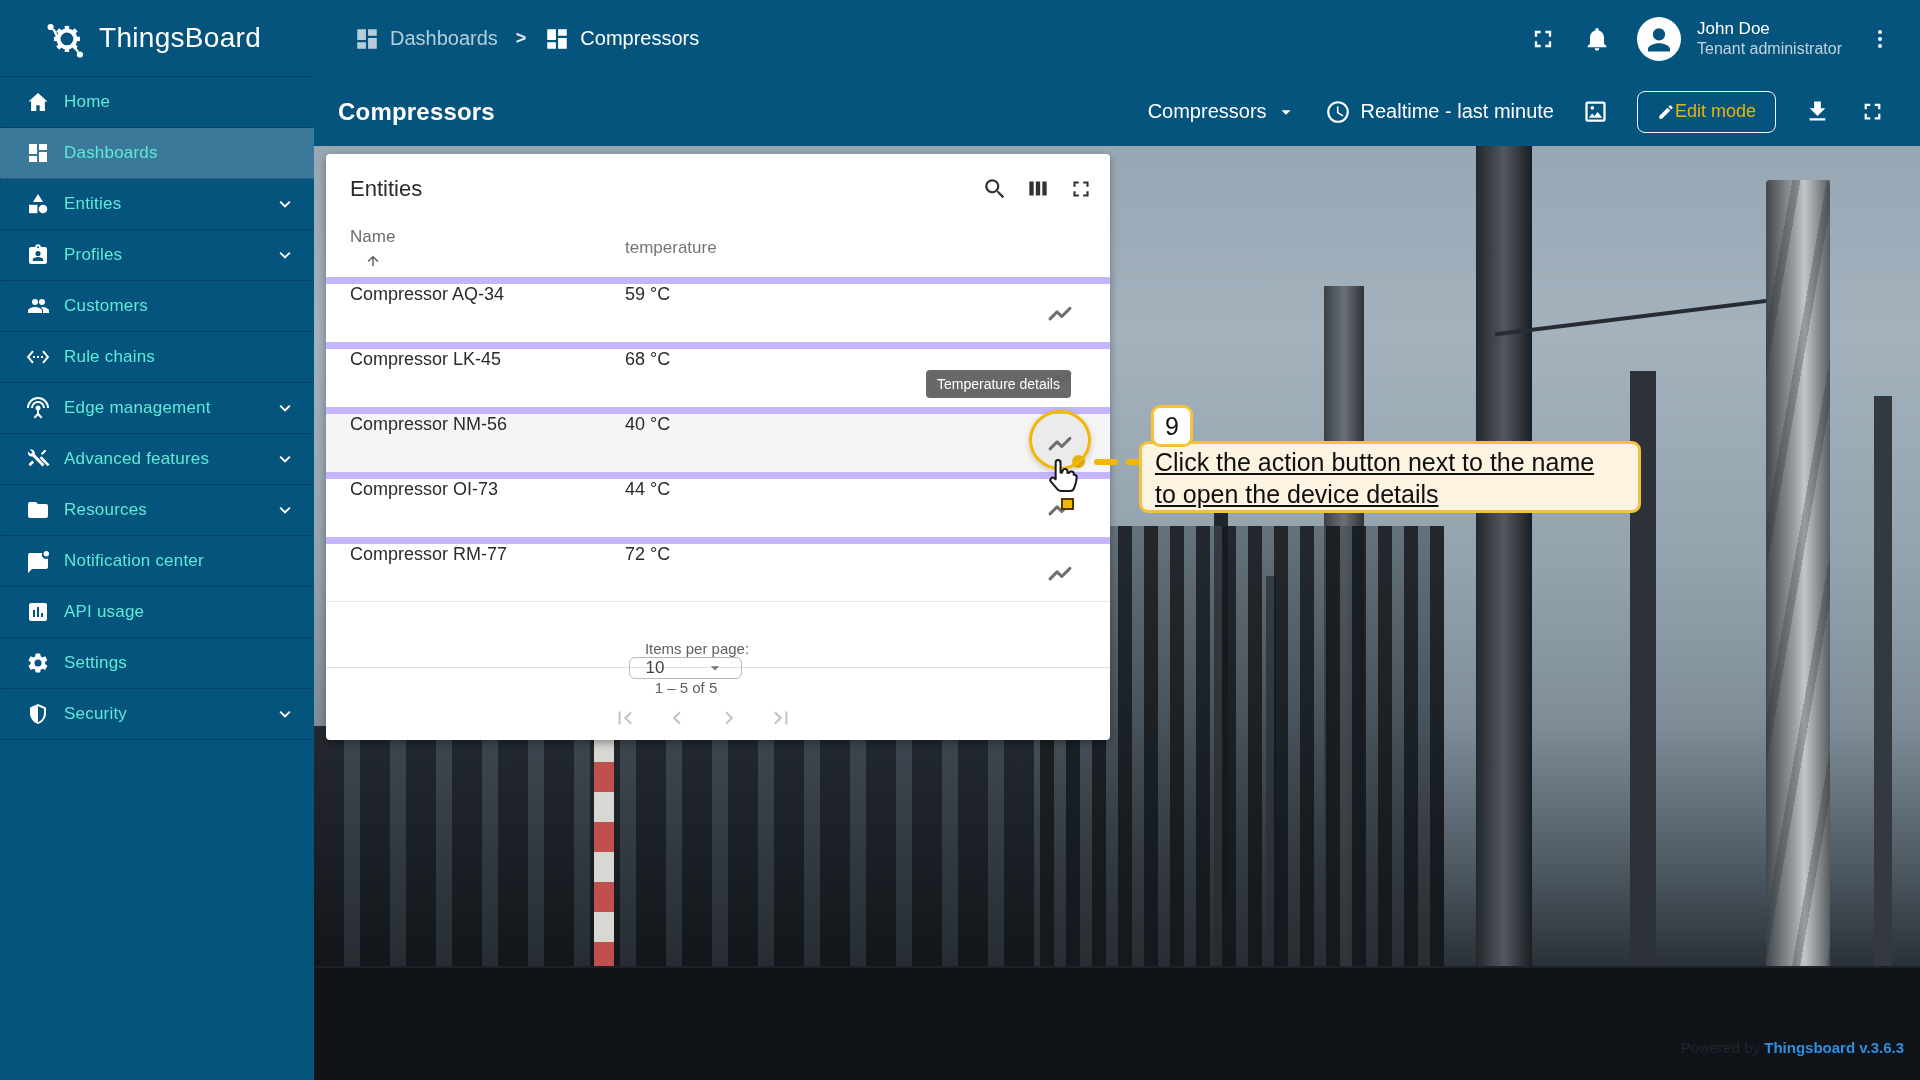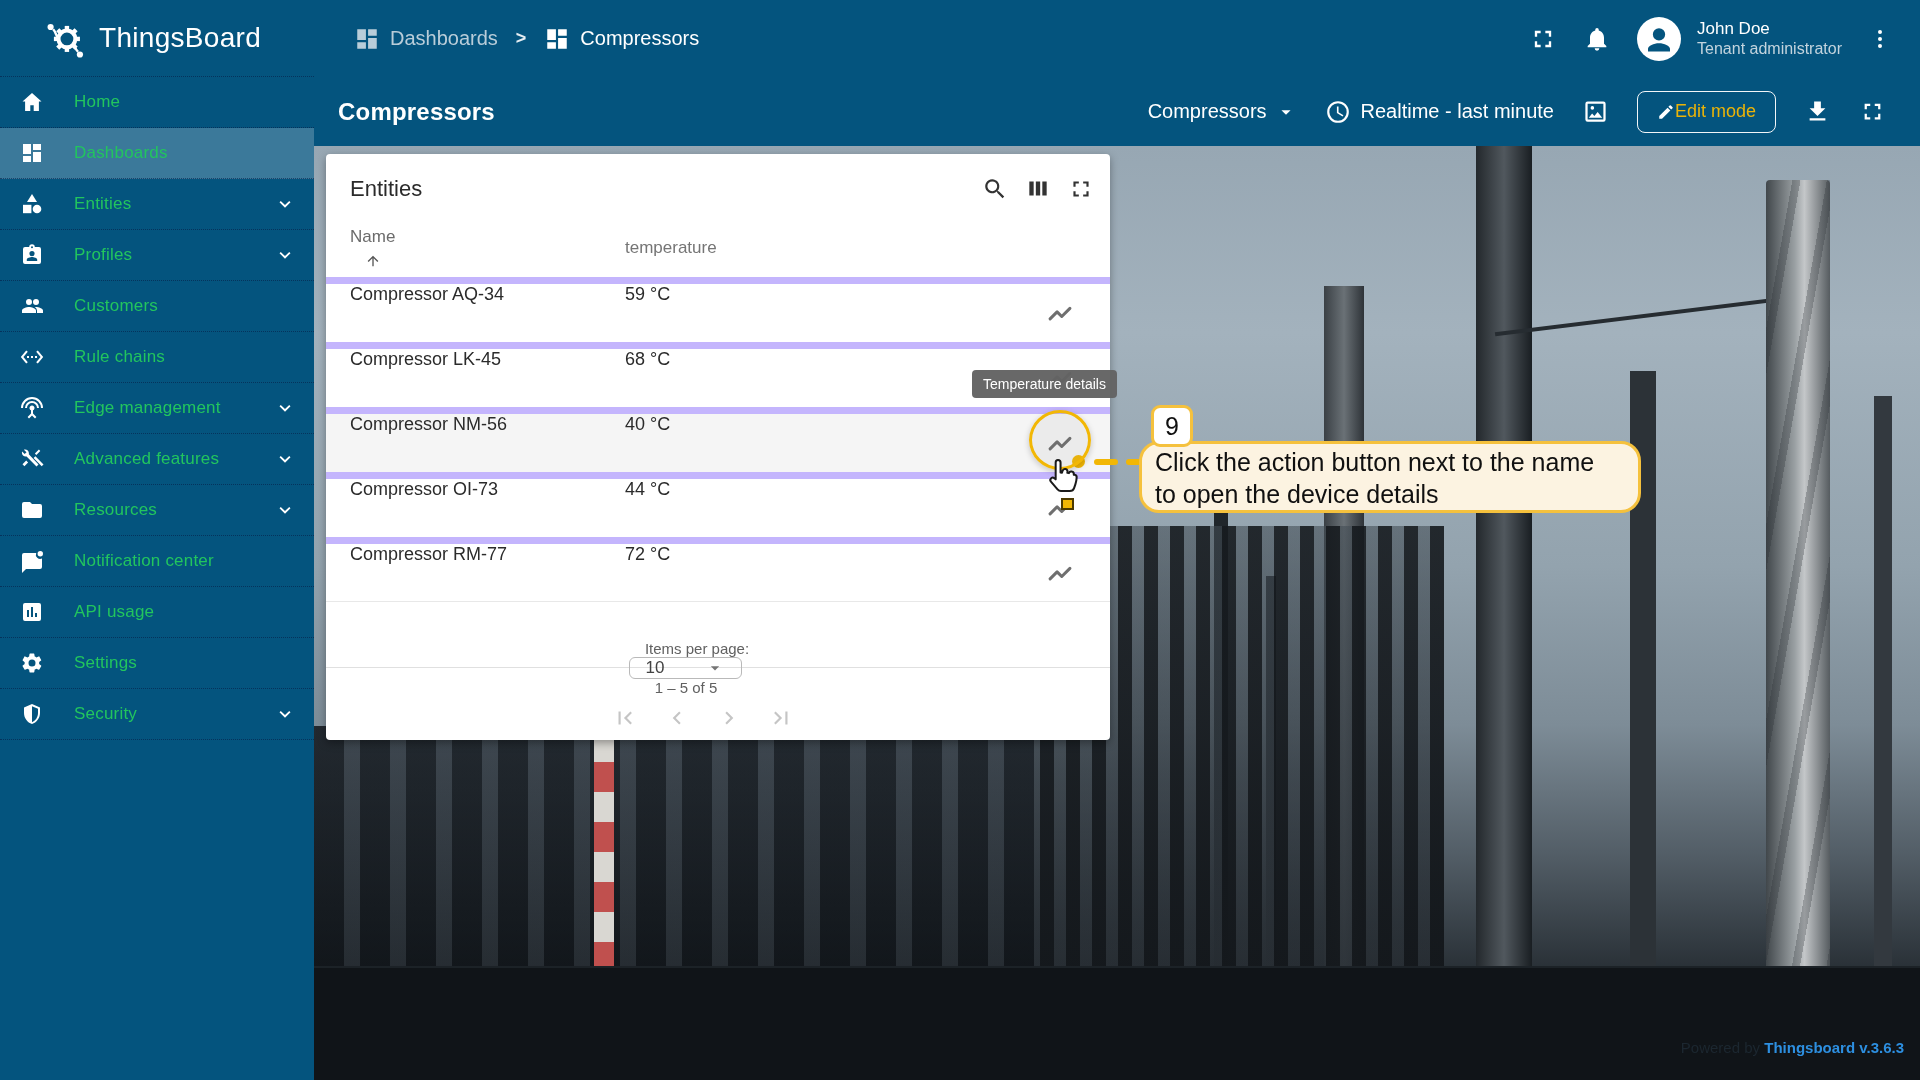--- a/index.html
+++ b/index.html
@@ -8,22 +8,22 @@
   .stage { position:relative; width:1920px; height:1080px; overflow:hidden;
            --primary:#04547e; --primary-light:rgba(255,255,255,.22);
            --accent:#f2b705; --callout-border:#f5c13d; --callout-bg:#fcf3e1; }
 
   
   .sidebar { position:absolute; left:0; top:0; width:314px; height:1080px; background:var(--primary); z-index:5; }
   .logo { height:77px; display:flex; align-items:center; gap:11px; padding-left:44px;
           border-bottom:1px dotted rgba(8,24,64,.55); color:#fff; }
   .logo svg { width:44px; height:44px; }
   .logo-text { font-size:28px; font-weight:400; letter-spacing:.3px; }
-  .nav-item { height:51px; display:flex; align-items:center; gap:30px; padding:0 18px 0 20px;
-              color:#22c55e; border-bottom:1px dotted rgba(8,24,64,.55); cursor:pointer; }
+  .nav-item { height:51px; display:flex; align-items:center; gap:14px; padding:0 18px 0 26px;
+              color:#5eead4; border-bottom:1px dotted rgba(8,24,64,.55); cursor:pointer; }
   .nav-item.active { background:var(--primary-light); }
   .nav-item svg.nic { width:24px; height:24px; fill:#fff; flex:0 0 24px; }
   .nav-item .nlabel { font-size:17px; font-weight:500; letter-spacing:.2px; }
   .nav-item svg.chev { width:22px; height:22px; fill:#fff; margin-left:auto; }
 
   
   .topbar { position:absolute; left:314px; top:0; width:1606px; height:77px; background:var(--primary);
             display:flex; align-items:center; z-index:4; }
   .breadcrumb { display:flex; align-items:center; gap:12px; padding-left:40px; }
   .crumb { display:flex; align-items:center; gap:10px; }
@@ -108,34 +108,34 @@
   .pp-label { font-size:15px; margin-right:12px; }
   .pp-select { width:113px; height:61px; border:1px solid #b9b9b9; border-radius:6px; display:flex; align-items:center;
                justify-content:space-between; padding:0 16px; font-size:17px; color:#424242; cursor:pointer; margin-right:36px; }
   .pp-select svg { width:20px; height:20px; fill:#757575; }
   .pp-range { font-size:15px; margin-right:34px; }
   .pp-nav { display:flex; align-items:center; }
   .pp-btn { width:52px; height:44px; display:flex; align-items:center; justify-content:center; border:none; background:transparent; cursor:default; }
   .pp-btn svg { width:26px; height:26px; fill:#c5c5c5; }
 
   
-  .tooltip { position:absolute; left:972px; top:370px; height:28px; background:rgba(99,99,99,.97); color:#fff;
+  .tooltip { position:absolute; left:926px; top:370px; height:28px; background:rgba(99,99,99,.97); color:#fff;
              border-radius:4px; font-size:14px; display:flex; align-items:center; padding:0 11px; z-index:30; }
   .hl-ring { position:absolute; left:1029px; top:410px; width:62px; height:60px; border-radius:50%;
              border:3.5px solid var(--accent); background:rgba(110,110,110,.07);
              box-shadow:0 2px 6px rgba(0,0,0,.2); z-index:25; }
   .cursor-hand { position:absolute; left:1040px; top:452px; width:46px; height:46px; z-index:40; }
   .cursor-box { position:absolute; left:1061px; top:498px; width:13px; height:12px; background:var(--accent);
                 border:2px solid #4d3a00; z-index:40; }
   .conn-dot { position:absolute; left:1072px; top:455px; width:13px; height:13px; border-radius:50%; background:var(--accent); z-index:24; }
   .conn-dash1 { position:absolute; left:1094px; top:459px; width:24px; height:6px; border-radius:3px; background:var(--accent); z-index:24; }
   .conn-dash2 { position:absolute; left:1126px; top:459px; width:22px; height:6px; border-radius:3px; background:var(--accent); z-index:24; }
   .callout { position:absolute; left:1139px; top:441px; width:502px; height:72px; background:var(--callout-bg);
-             border:3px solid var(--callout-border); border-radius:20px; padding:2px 13px; z-index:35;
-             font-size:25px; line-height:32px; color:#101010; }
+             border:3px solid var(--callout-border); border-radius:9px; padding:2px 13px; z-index:35;
+             font-size:25px; line-height:32px; color:#101010;text-decoration:underline; }
   .callout-badge { position:absolute; left:1151px; top:405px; min-width:42px; height:42px; background:#fff;
                    border:3px solid var(--callout-border); border-radius:9px; display:flex; align-items:center;
                    justify-content:center; font-size:25px; color:#101010; z-index:36; }
 </style>
 </head>
 <body>
 
 <div class="stage">
 
   <aside class="sidebar">

